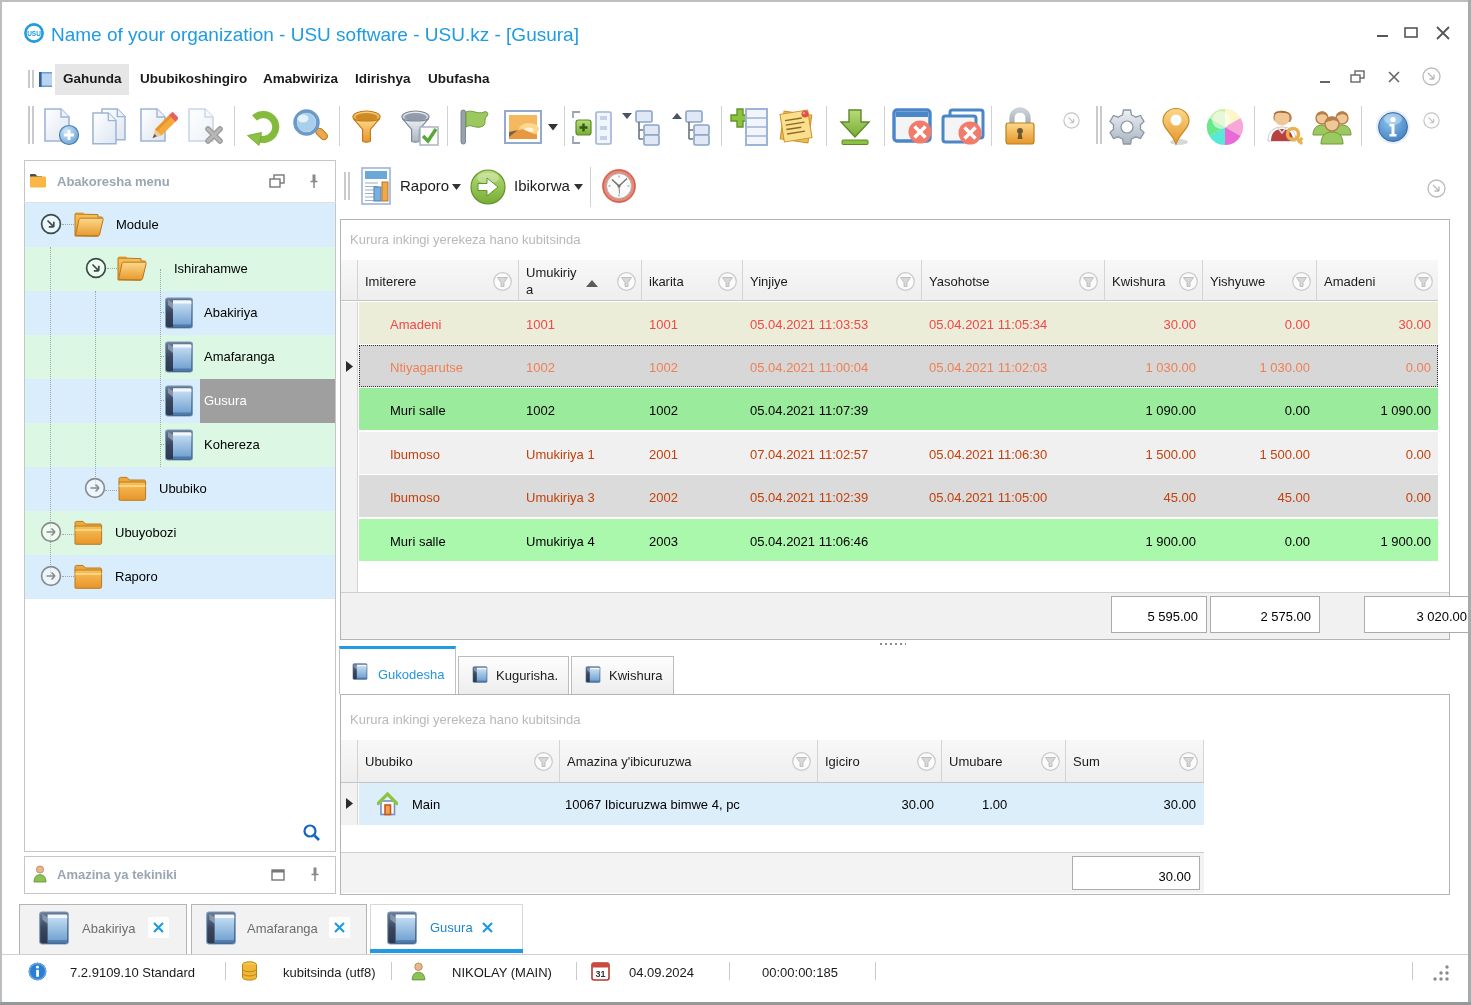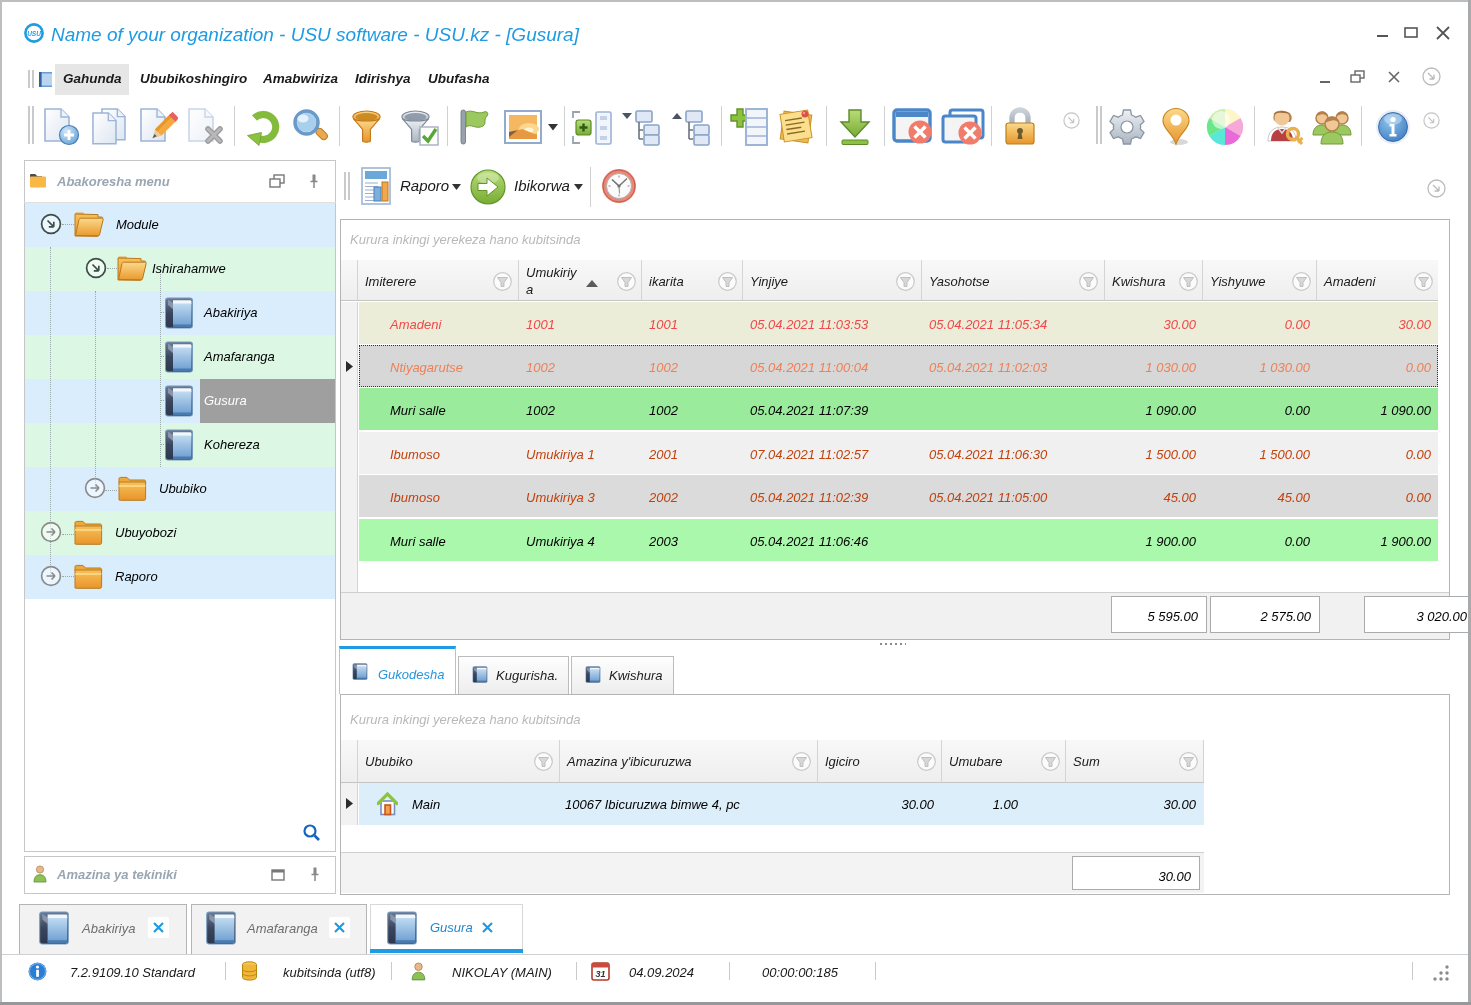--- a/index.html
+++ b/index.html
@@ -1,17 +1,17 @@
 <!DOCTYPE html>
 <html><head>
 <meta charset="utf-8">
 <style>
 * { margin:0; padding:0; box-sizing:border-box; }
 html,body { width:1471px; height:1005px; background:#fff; font-family:"Liberation Sans", sans-serif; overflow:hidden; }
-#win { position:absolute; left:0; top:0; width:1471px; height:1005px; background:#fff;font-style:italic; }
+#win { position:absolute; left:0; top:0; width:1471px; height:1005px; background:#fff; }
 .abs { position:absolute; }
 .ico { position:absolute; }
 #titletext { position:absolute; left:51px; top:24px; font-size:19px; color:#1e9be2; white-space:nowrap; }
 .menuitem { position:absolute; top:71px; font-size:13.5px; color:#1a1a1a; font-weight:700; }
 .paneltitle { position:absolute; font-size:13px; font-weight:700; color:#9aa6b2; }
 .treerow { position:absolute; left:25px; width:310px; height:44px; }
 .rowblue { background:#d9edfd; }
 .rowgreen { background:#dcf7e3; }
 .treelabel { position:absolute; font-size:13px; color:#000; top:14px; }
 .grouptext { position:absolute; color:#b6b8ba; font-size:13px; }
@@ -423,21 +423,21 @@
         <use href="#folder-open"></use>
       </svg>
 <div class="treelabel" style="left:116px;top:217px">Module</div>
 
 <svg class="ico" style="left:85px;top:257px" width="22" height="22" viewBox="0 0 22 22">
         <use href="#exp-open"></use>
       </svg>
 <svg class="ico" style="left:116px;top:252px" width="32" height="32" viewBox="0 0 32 32">
         <use href="#folder-open"></use>
       </svg>
-<div class="treelabel" style="left:152px;top:261px">Ishirahamwe</div>
+<div class="treelabel" style="left:174px;top:261px">Ishirahamwe</div>
 
 <svg class="ico" style="left:164px;top:297px" width="30" height="32" viewBox="0 0 30 32">
         <use href="#book"></use>
       </svg>
 <div class="treelabel" style="left:204px;top:305px">Abakiriya</div>
 
 <svg class="ico" style="left:164px;top:341px" width="30" height="32" viewBox="0 0 30 32">
         <use href="#book"></use>
       </svg>
 <div class="treelabel" style="left:204px;top:349px">Amafaranga</div>
@@ -748,21 +748,21 @@
         <path d="M1 1 L8 6.5 L1 12 Z" fill="#2b2b2b"></path>
       </svg>
 <svg class="ico" style="left:377px;top:792px" width="21" height="24" viewBox="0 0 21 24">
   <rect x="4" y="9" width="13.5" height="13.5" fill="#fdfdfd" stroke="#7a8fc0" stroke-width="1.6"></rect>
   <path d="M1 11.5 L10.5 2 L20 11.5" fill="none" stroke="#8cc43e" stroke-width="3.2" stroke-linecap="round"></path>
   <rect x="8" y="13" width="5.5" height="9.5" fill="#f2a24e" stroke="#c8571e" stroke-width="1.6"></rect>
 </svg>
 <div class="rt rk" style="left:412px;top:797px">Main</div>
 <div class="rt rk" style="left:565px;top:797px">10067 Ibicuruzwa bimwe 4, pc</div>
 <div class="rt rk" style="left:818px;top:797px;width:116px;text-align:right">30.00</div>
-<div class="rt rk" style="left:902px;top:797px;width:116px;text-align:right">1.00</div>
+<div class="rt rk" style="left:982px;top:797px;width:116px;">1.00</div>
 <div class="rt rk" style="left:1066px;top:797px;width:130px;text-align:right">30.00</div>
 </div>
 <div id="botfooter">
 <div class="abs" style="left:341px;top:852px;width:863px;height:41px;background:#f3f3f3;border-top:1px solid #cfcfcf"></div>
 <div class="sumbox" style="left:1072px;top:856px;width:128px;height:34px">30.00</div>
 </div>
 
 <div id="doctabs">
 <div class="abs" style="left:19px;top:904px;width:168px;height:50px;background:#f2f2f2;border:1px solid #b4b4b4;border-bottom:none"></div>
 <div class="abs" style="left:191px;top:904px;width:176px;height:50px;background:#f2f2f2;border:1px solid #b4b4b4;border-bottom:none"></div>

